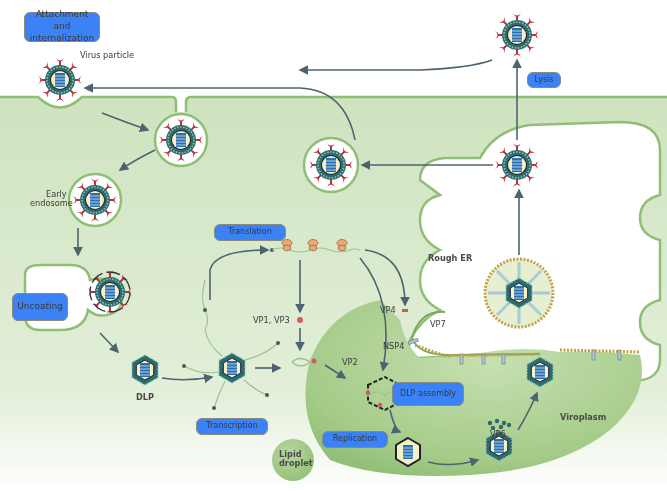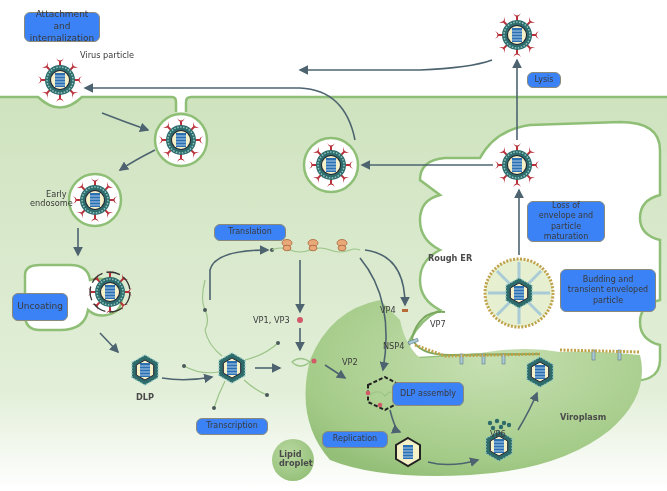--- a/index.html
+++ b/index.html
@@ -204,22 +204,20 @@
     <path d="M517,140 L517,60"></path>
     <path d="M493,165 L362,165"></path>
     <path d="M355,140 Q345,90 300,88 L85,88"></path>
     <path d="M492,60 Q470,68 420,70 L300,70"></path>
   </g>
 </svg>
 
 <div class="box big" style="left:24px;top:12px;width:76px;height:30px">Attachment and internalization</div>
 <div class="lbl" style="left:80px;top:51px">Virus particle</div>
 <div class="box" style="left:527px;top:72px;width:34px;height:16px">Lysis</div>
-<div class="box" style="left:527px;top:201px;width:78px;height:41px">Loss of envelope and particle maturation</div>
-<div class="box" style="left:560px;top:269px;width:96px;height:43px">Budding and transient enveloped particle</div>
 <div class="box" style="left:214px;top:224px;width:72px;height:17px">Translation</div>
 <div class="box big" style="left:12px;top:293px;width:56px;height:28px">Uncoating</div>
 <div class="box" style="left:196px;top:418px;width:72px;height:17px">Transcription</div>
 <div class="box" style="left:322px;top:431px;width:66px;height:17px">Replication</div>
 <div class="box" style="left:392px;top:382px;width:72px;height:24px">DLP assembly</div>
 
 <div class="lbl ctr" style="left:30px;top:190px">
   <div style="padding-left:16px">Early</div>
   <div>endosome</div>
 </div>

